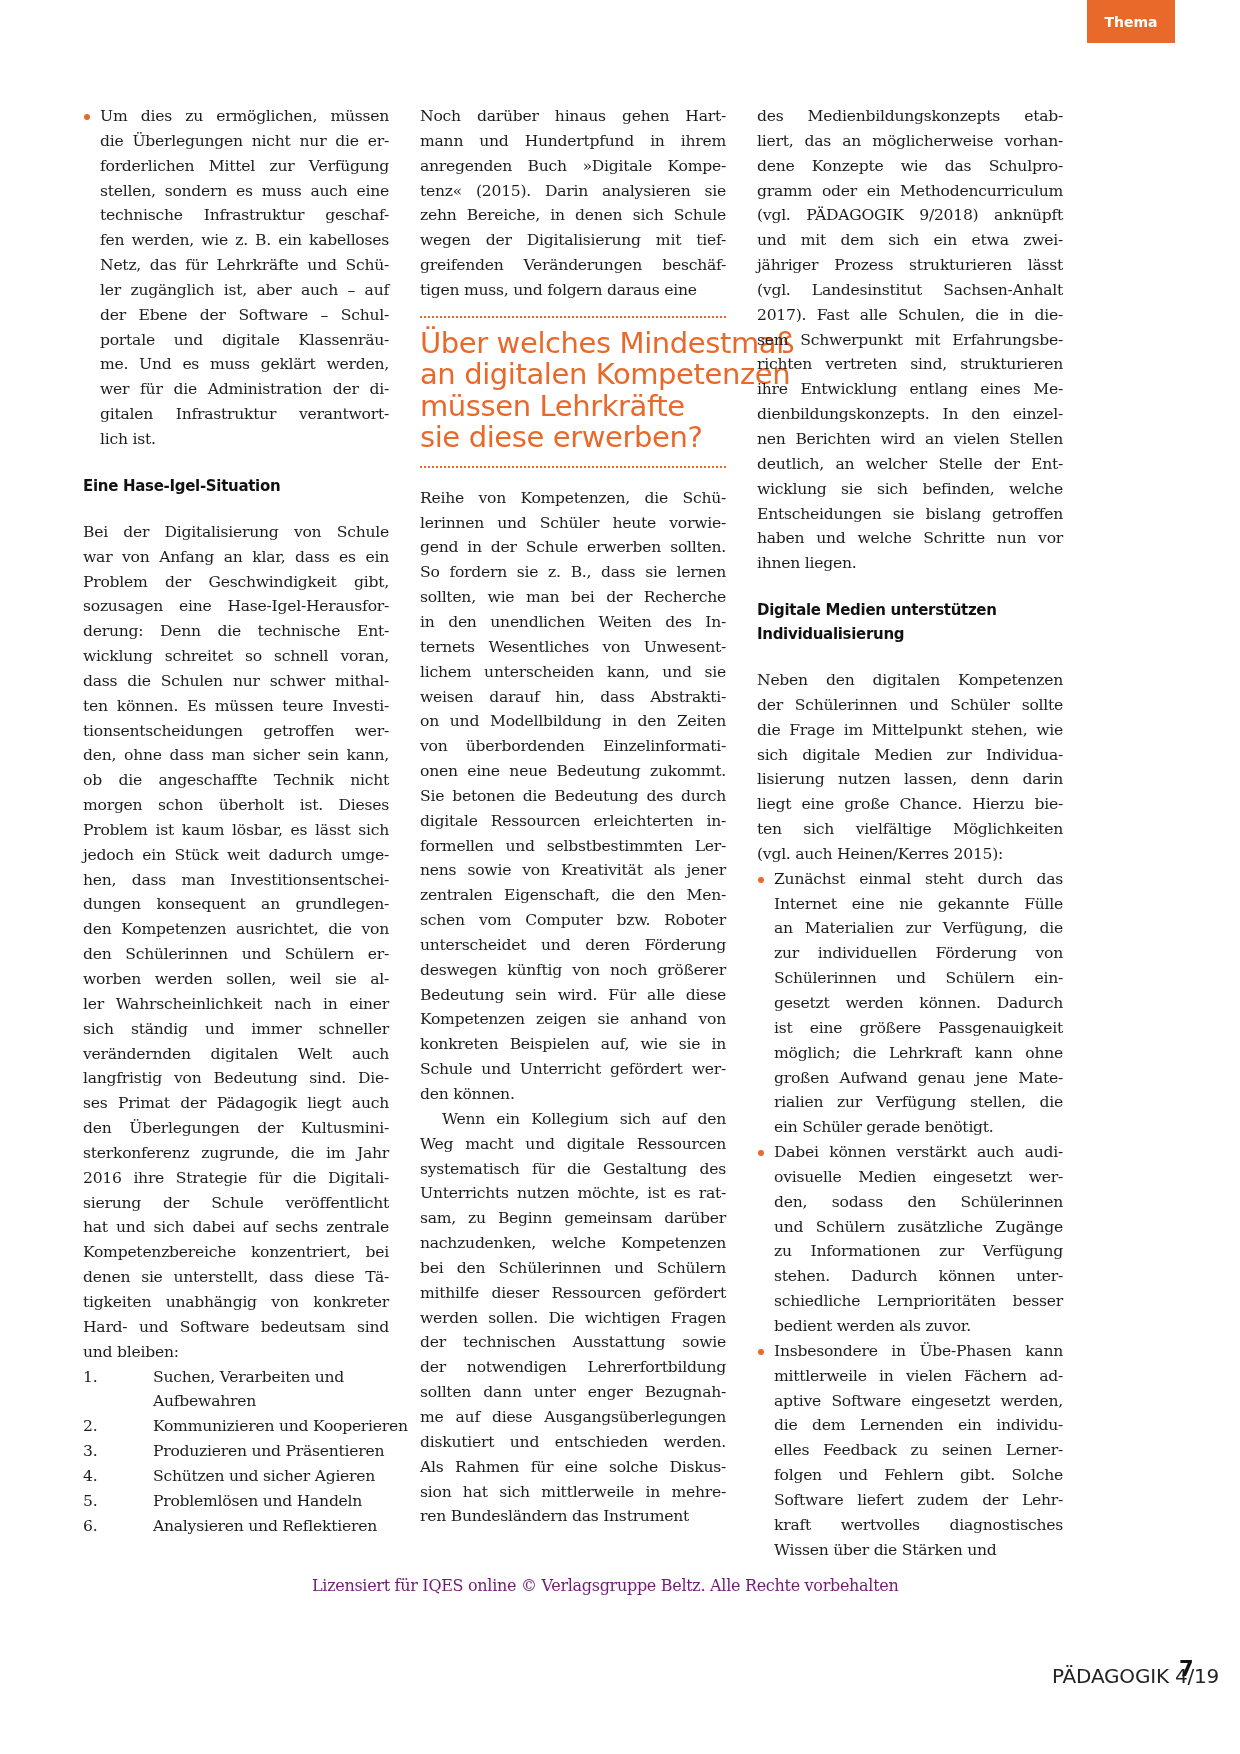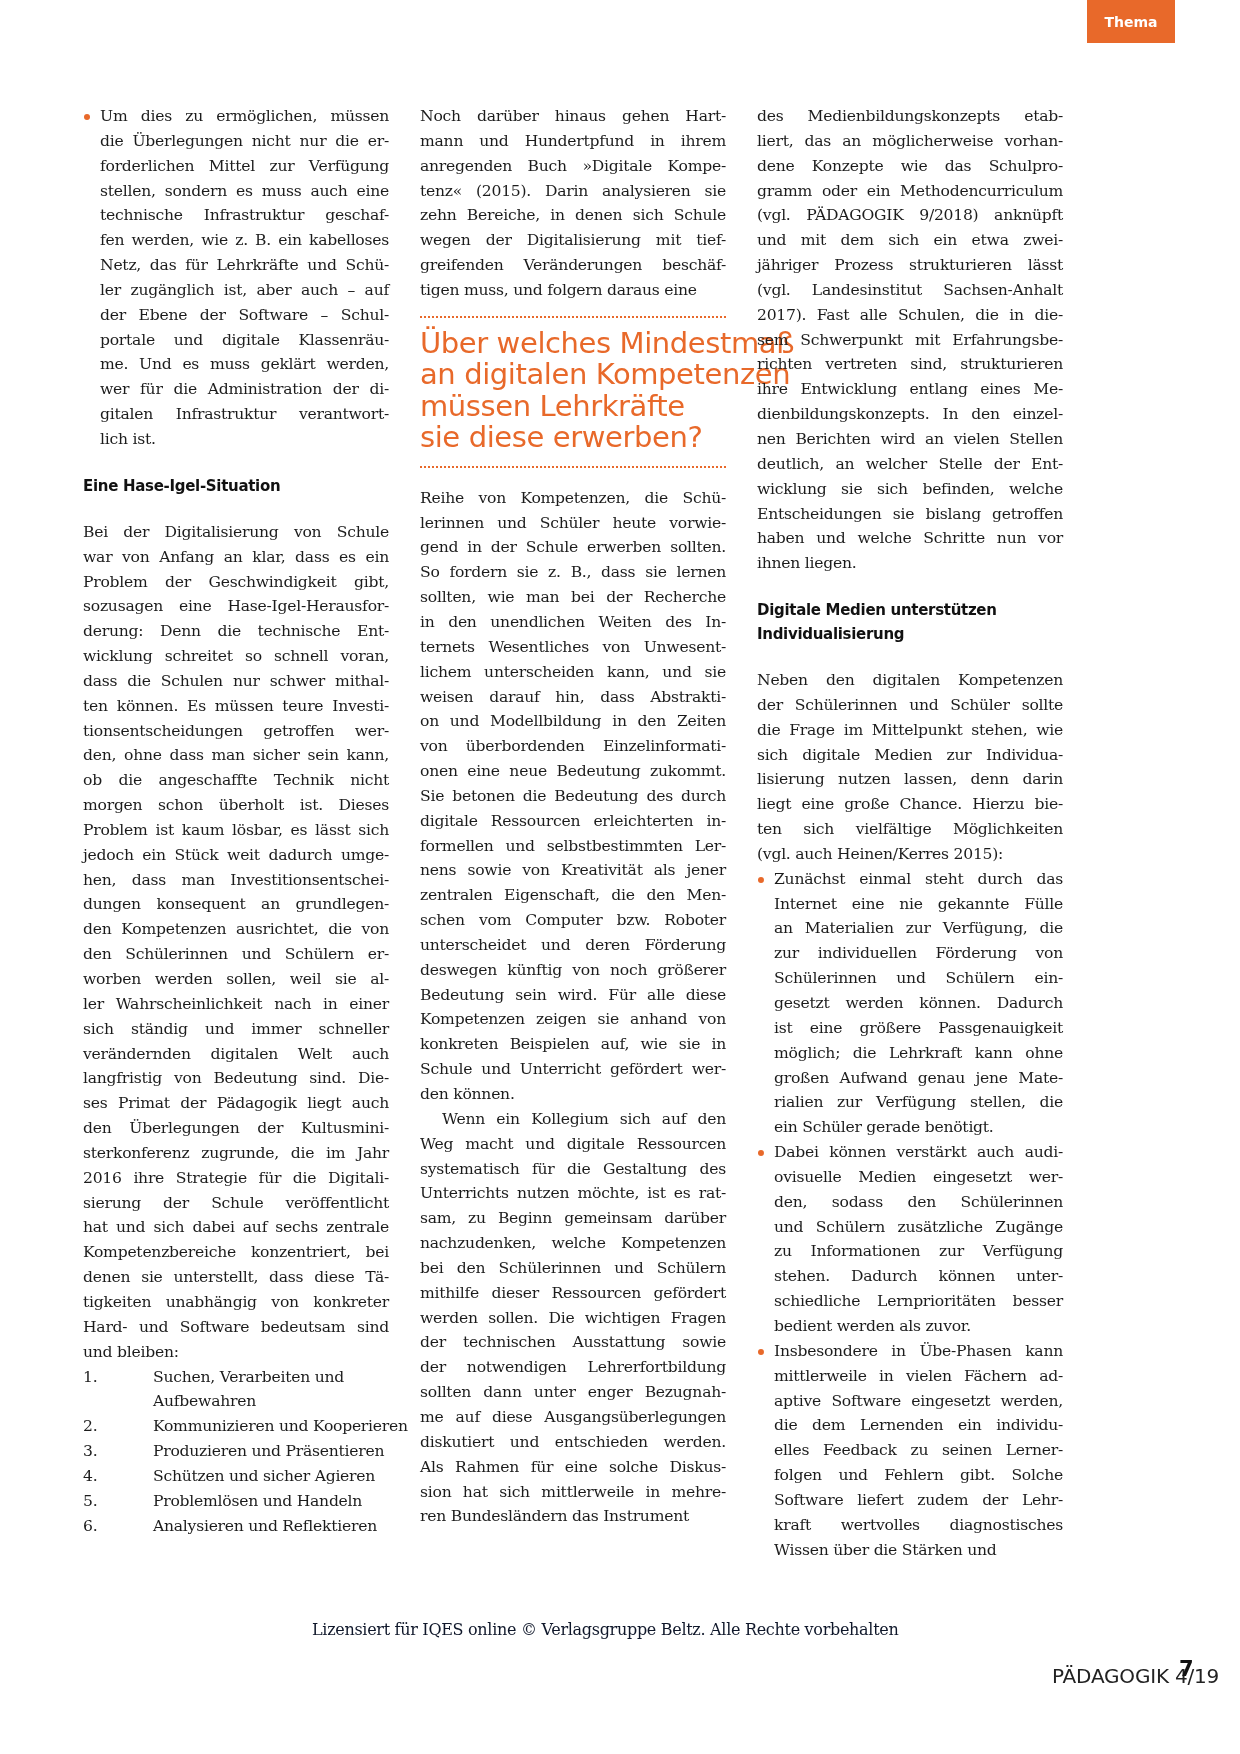--- a/index.html
+++ b/index.html
@@ -44,22 +44,22 @@
     display: block; font-family: "DejaVu Sans", sans-serif; font-size: 29px;
     line-height: 31.5px; color: #e8692a; letter-spacing: -0.4px; white-space: nowrap;
   }
 
   .numlist .item { display: flex; }
   .numlist .num { width: 22px; flex: none; }
   .numlist .txt { flex: 1; margin-left: 48px; }
   .numlist .txt .line { text-align: left; text-align-last: left; }
 
   .footer-license {
-    position: absolute; left: 312px; top: 1620px;
-    font-family: "DejaVu Serif", serif; font-size: 16px; color: #0f172a; letter-spacing: -0.3px;
+    position: absolute; left: 312px; top: 1576px;
+    font-family: "DejaVu Serif", serif; font-size: 16px; color: #701a75; letter-spacing: -0.3px;
   }
   .footer-journal {
     position: absolute; left: 1052px; top: 1664px;
     font-family: "DejaVu Sans", sans-serif; font-size: 20px; color: #222; letter-spacing: -0.2px;
   }
   .footer-page {
     position: absolute; left: 1179px; top: 1657px;
     font-family: "DejaVu Sans", sans-serif; font-size: 21px; font-weight: bold; color: #111;
   }
   .gap-m { height: 22px; }

